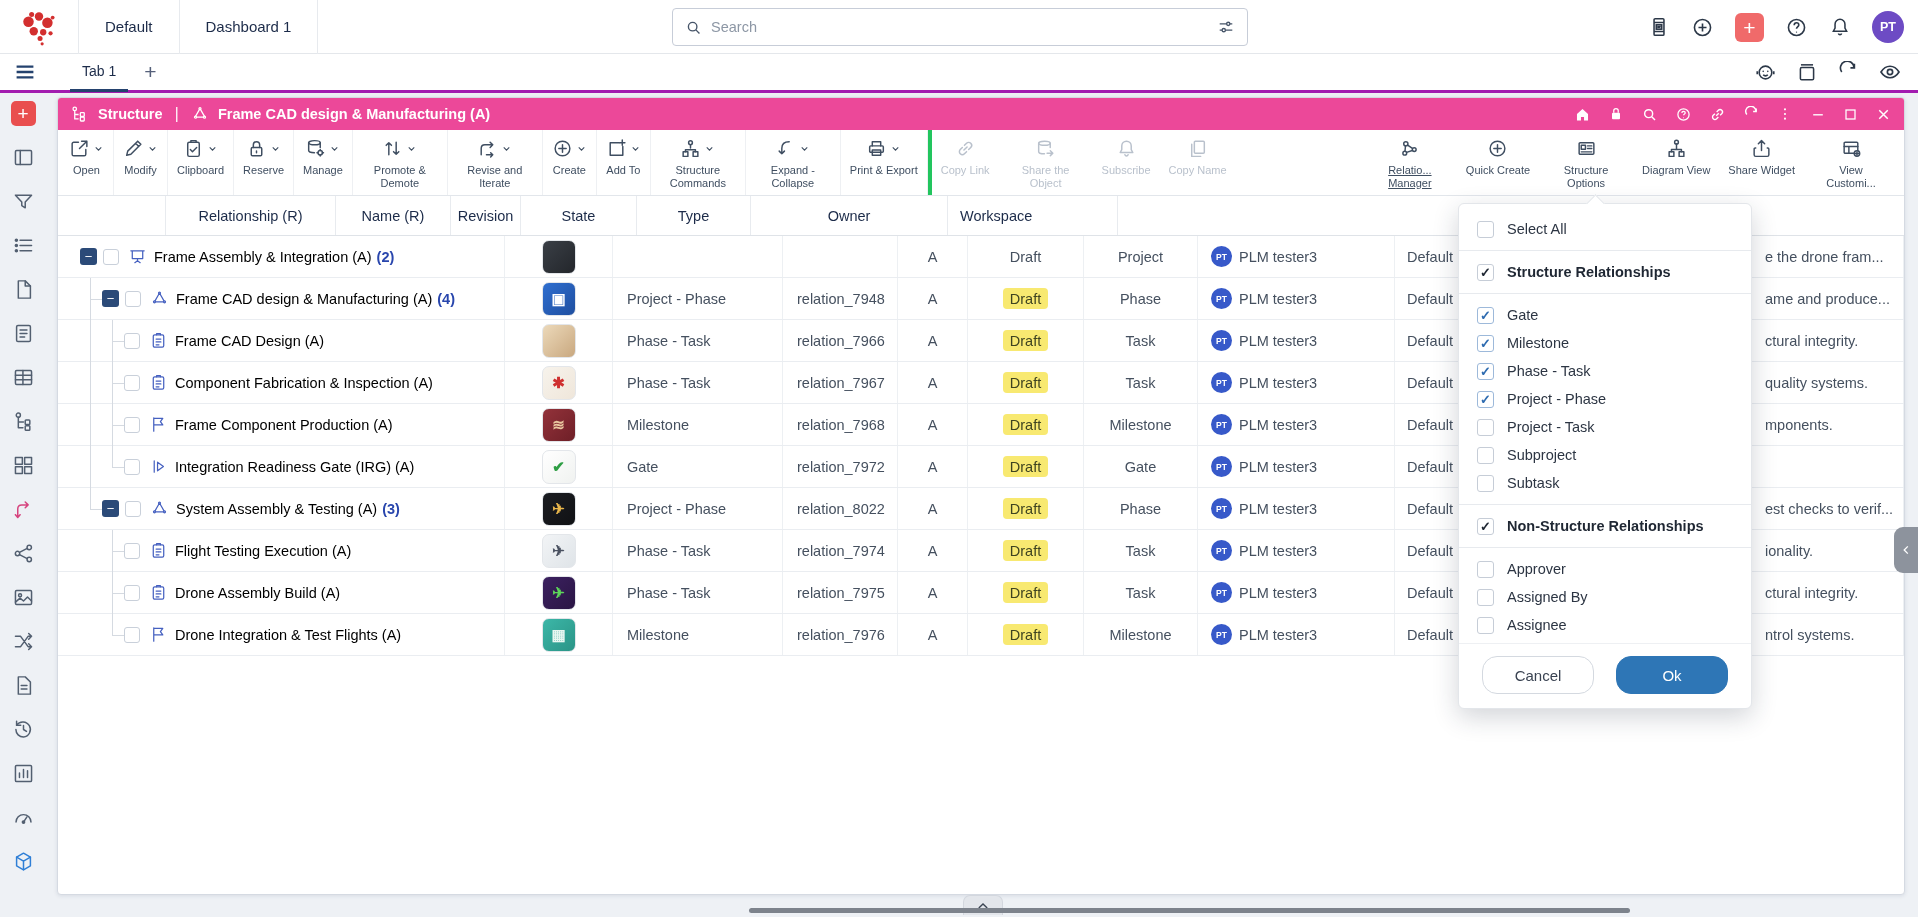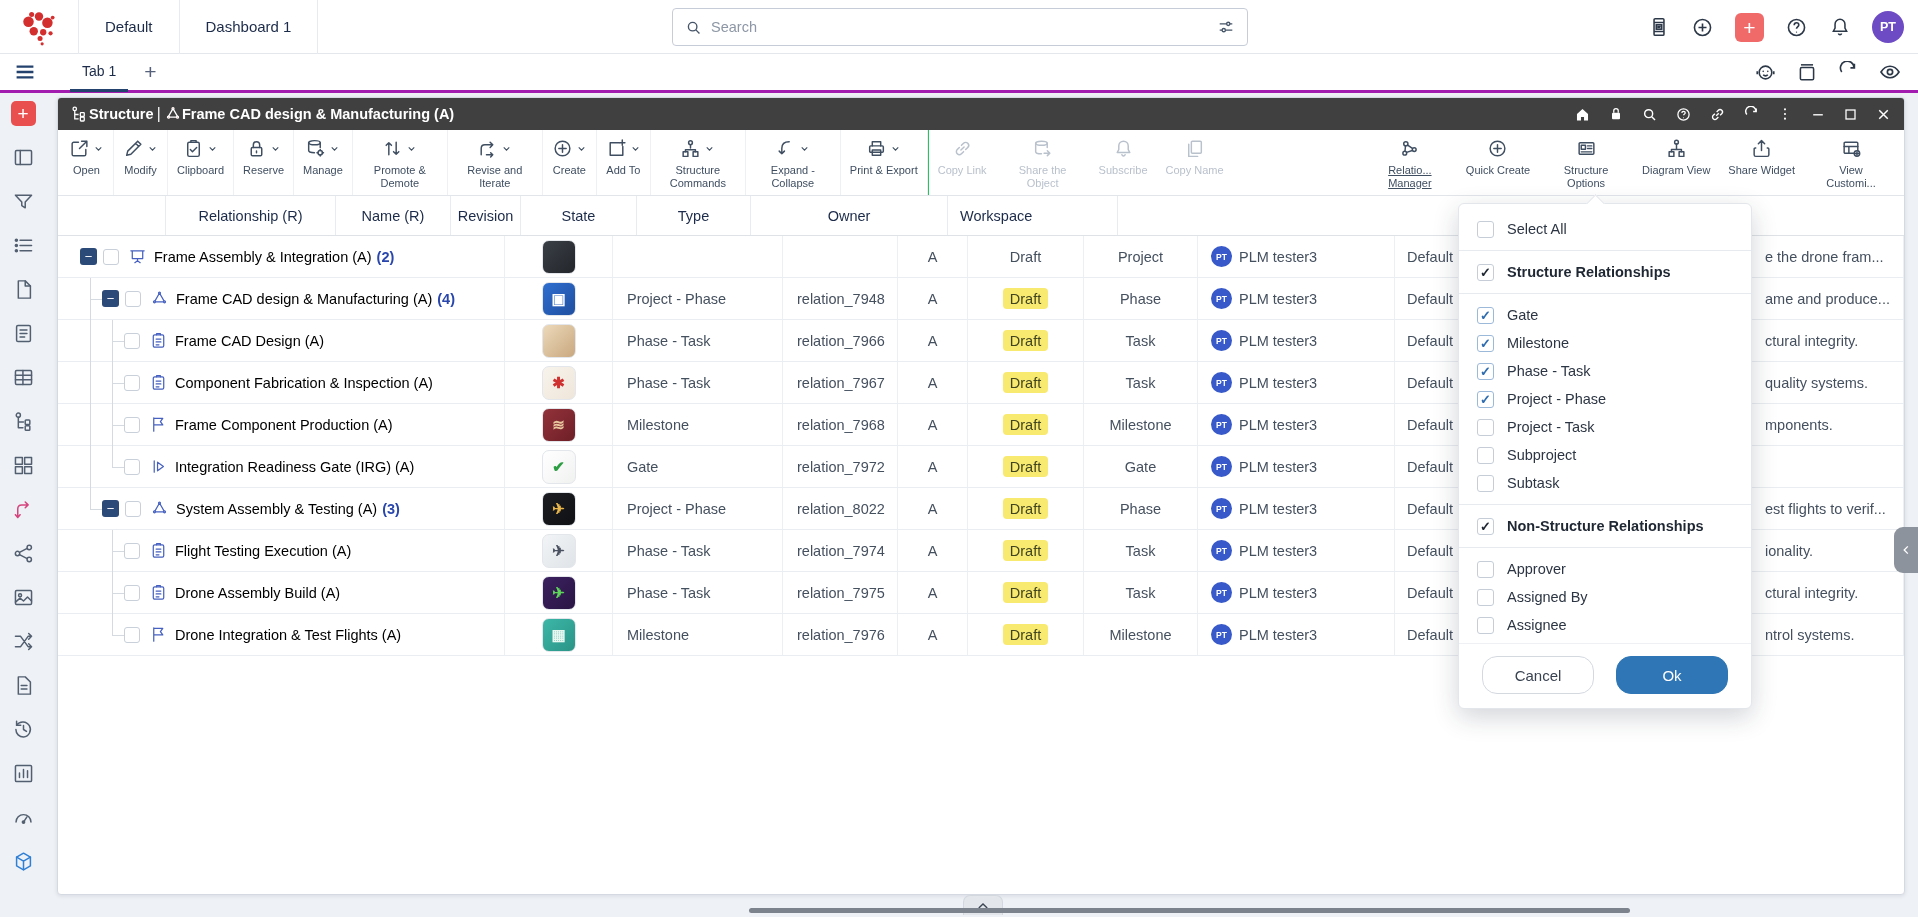--- a/index.html
+++ b/index.html
@@ -24,33 +24,33 @@
 .tabbar-icons{position:absolute;right:16px;display:flex;gap:19px;align-items:center;color:#2c3848}
 .tabbar-icons .ti{cursor:pointer}
 
 .rail{position:absolute;left:0;top:99px;width:46px;bottom:0;display:flex;flex-direction:column;align-items:center;gap:19px;padding-top:2px}
 .ricon{width:25px;height:25px;color:#525f70;display:flex;align-items:center;justify-content:center;cursor:pointer}
 .ricon.red{background:#e94f4f;border-radius:5px;color:#fff;font-size:19px;line-height:1}
 .ricon.pink{color:#d6447e}
 .ricon.blue{color:#2f7fd6}
 
 .widget{position:absolute;left:57px;top:97px;width:1848px;height:798px;background:#fff;border:1px solid #d5dae2;border-radius:4px;box-shadow:0 1px 4px rgba(20,40,80,.10)}
-.whead{height:32px;background:#404040;border-radius:3px 3px 0 0;display:flex;align-items:center;color:#fff;padding:0 12px;}
+.whead{height:32px;background:#ec4899;border-radius:3px 3px 0 0;display:flex;align-items:center;color:#fff;padding:0 12px;gap:9px}
 .whead .title{font-weight:700;font-size:14.5px;white-space:nowrap}
 .whead .sep{font-weight:300;font-size:17px;opacity:.9;margin:0 3px}
 .whead-icons{margin-left:auto;display:flex;align-items:center;gap:17px}
 .whead-icons .wi{cursor:pointer;display:flex}
 
 .toolbar{height:66px;border-bottom:1px solid #e2e6eb;display:flex;align-items:stretch;padding-left:2px}
 .tbtn{padding:7px 9px 4px;display:flex;flex-direction:column;align-items:center;border-right:1px solid #eef0f3;color:#3f4e61;cursor:pointer;min-width:52px}
 .tbtn .ic{height:23px;display:flex;align-items:center;gap:3px}
 .tlabel{font-size:11px;line-height:12.5px;text-align:center;margin-top:4px;max-width:76px;color:#3f4e61}
 .tbtn.disabled{color:#b9c1cc;cursor:default;border-right:none}
 .tbtn.disabled .tlabel{color:#b9c1cc}
-.tbtn.firstdis{border-left:1px solid #22c55e}
+.tbtn.firstdis{border-left:4px solid #22c55e}
 .tb-right{margin-left:auto;display:flex;padding-right:6px}
 .tb-right .tbtn{border-right:none;min-width:56px}
 
 .thead{height:40px;border-bottom:1px solid #dfe3e8;display:flex;font-size:14.5px;color:#1c2b49}
 .hc{display:flex;align-items:center;justify-content:center;border-right:1px solid #e8ebef;height:100%}
 .c0{width:447px}.c1{width:108px}.c2{width:170px}.c3{width:115px}.c4{width:70px}.c5{width:116px}.c6{width:114px}.c7{width:197px}.c8{width:170px}.c9{flex:1;border-right:none}
 .hc.c0{position:relative}
 .hchk{position:absolute;left:30px;top:12px}
 .hc.c8{justify-content:flex-start;padding-left:12px}
 .trow{height:42px;display:flex;border-bottom:1px solid #eaedf1;font-size:14.5px;color:#45505f;align-items:stretch}
@@ -943,21 +943,21 @@
    <div class="cell c7">
      <span class="oav">
             <span>PT</span>
           </span>
      <span>PLM tester3</span>
    </div>
    <div class="cell c8">
           <span>Default</span>
         </div>
    <div class="cell c9">
-          <span>est flights to verif...</span>
+          <span>est checks to verif...</span>
         </div>
       </div>
       <div class="trow">
    <div class="cell c0">
           <span class="g s"></span>
           <span class="g b"></span>
      <span class="chk"></span>
      <span class="ticon">
             <svg width="19" height="19" viewBox="0 0 20 20" fill="none" stroke="currentColor" stroke-width="1.3" stroke-linecap="round" stroke-linejoin="round">
               <rect x="4.5" y="4" width="11" height="13" rx="1.5"></rect>

